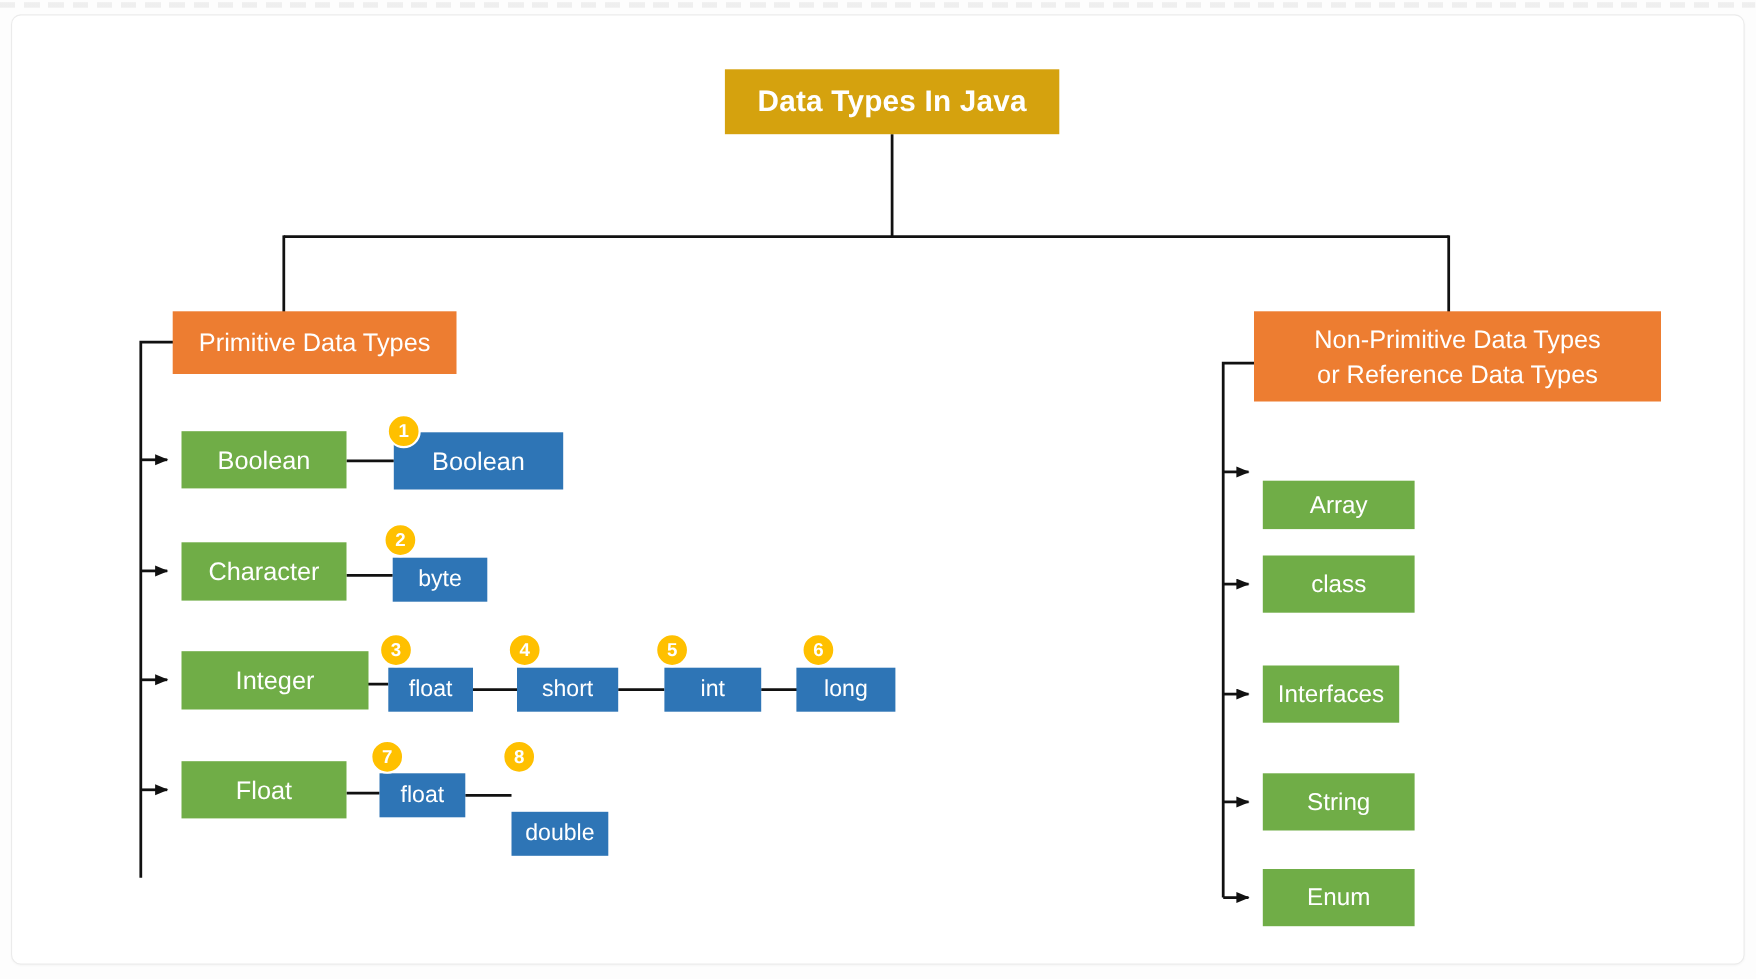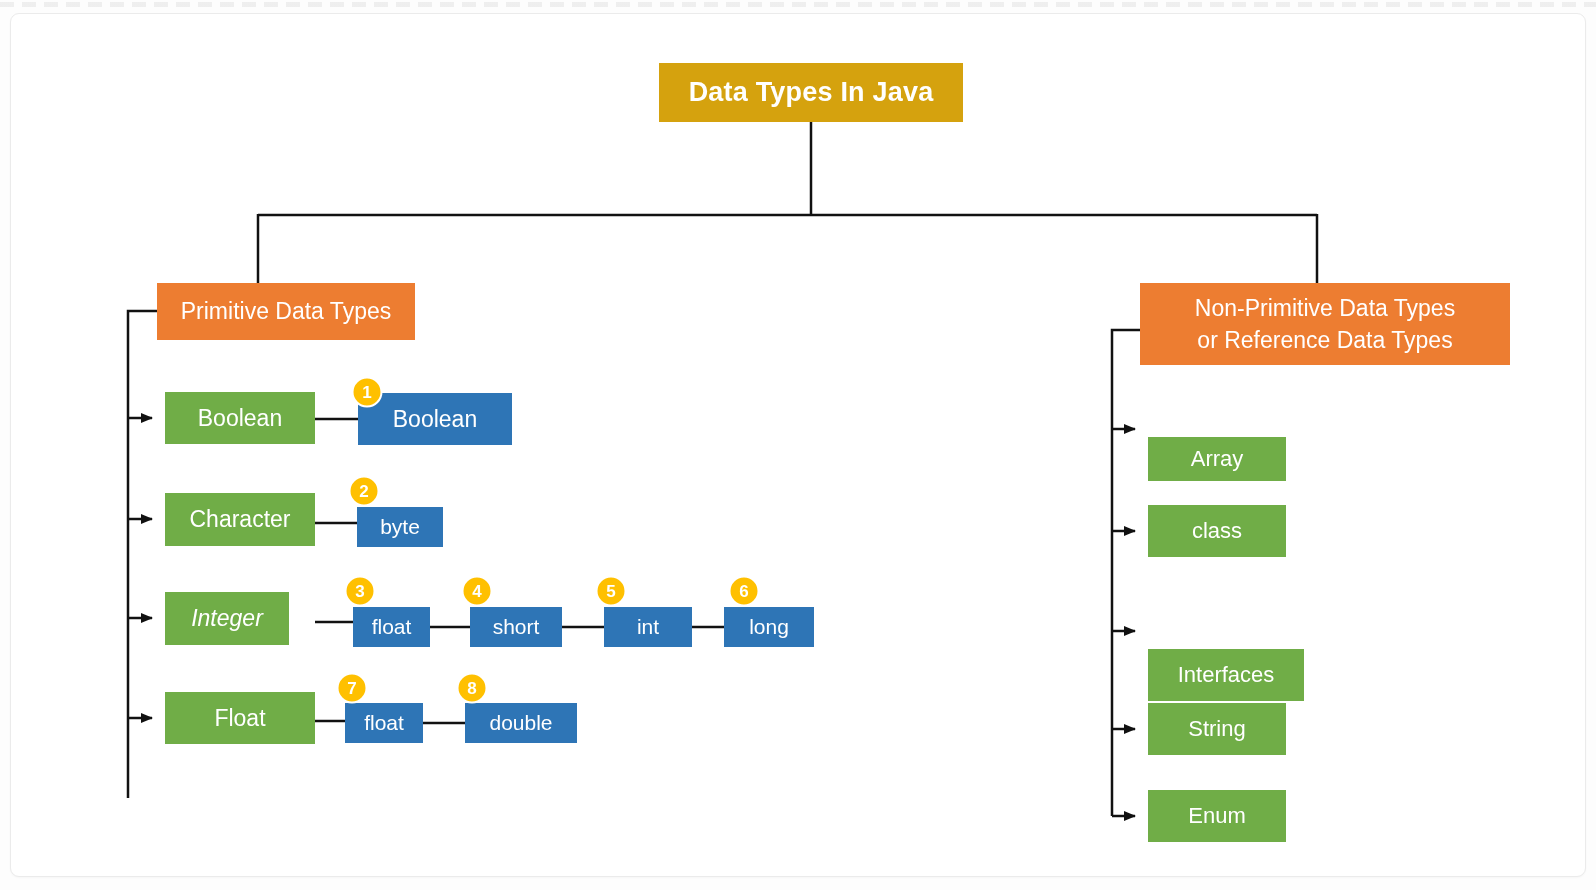--- a/index.html
+++ b/index.html
@@ -92,21 +92,21 @@
     <span>Non-Primitive Data Types</span>
     <span>or Reference Data Types</span>
   </div>
 
   <div class="box green" style="left:165px;top:392px;width:150px;height:52px;">
     <span>Boolean</span>
   </div>
   <div class="box green" style="left:165px;top:493px;width:150px;height:53px;">
     <span>Character</span>
   </div>
-  <div class="box green" style="left:165px;top:592px;width:124px;height:53px;font-style:italic;">
+  <div class="box green" style="left:165px;top:592px;width:170px;height:53px;">
     <span>Integer</span>
   </div>
   <div class="box green" style="left:165px;top:692px;width:150px;height:52px;">
     <span>Float</span>
   </div>
 
   <div class="box blue" style="left:358px;top:393px;width:154px;height:52px;">
     <span>Boolean</span>
   </div>
   <div class="box blue small" style="left:357px;top:507px;width:86px;height:40px;">
@@ -120,21 +120,21 @@
   </div>
   <div class="box blue small" style="left:604px;top:607px;width:88px;height:40px;">
     <span>int</span>
   </div>
   <div class="box blue small" style="left:724px;top:607px;width:90px;height:40px;">
     <span>long</span>
   </div>
   <div class="box blue small" style="left:345px;top:703px;width:78px;height:40px;">
     <span>float</span>
   </div>
-  <div class="box blue small" style="left:465px;top:703px;width:112px;height:40px;">
+  <div class="box blue small" style="left:465px;top:738px;width:88px;height:40px;">
     <span>double</span>
   </div>
 
   <div class="badge" style="left:367px;top:392px;">
     <span>1</span>
   </div>
   <div class="badge" style="left:364px;top:491px;">
     <span>2</span>
   </div>
   <div class="badge" style="left:360px;top:591px;">
@@ -155,21 +155,21 @@
   <div class="badge" style="left:472px;top:688px;">
     <span>8</span>
   </div>
 
   <div class="box green" style="left:1148px;top:403px;width:138px;height:44px;font-size:22px;margin-top:34px;">
     <span>Array</span>
   </div>
   <div class="box green" style="left:1148px;top:505px;width:138px;height:52px;font-size:22px;">
     <span>class</span>
   </div>
-  <div class="box green" style="left:1148px;top:605px;width:156px;height:52px;font-size:22px;margin-top:44px;">
+  <div class="box green" style="left:1148px;top:605px;width:124px;height:52px;font-size:22px;">
     <span>Interfaces</span>
   </div>
   <div class="box green" style="left:1148px;top:703px;width:138px;height:52px;font-size:22px;">
     <span>String</span>
   </div>
   <div class="box green" style="left:1148px;top:790px;width:138px;height:52px;font-size:22px;">
     <span>Enum</span>
   </div>
 </div>
 

